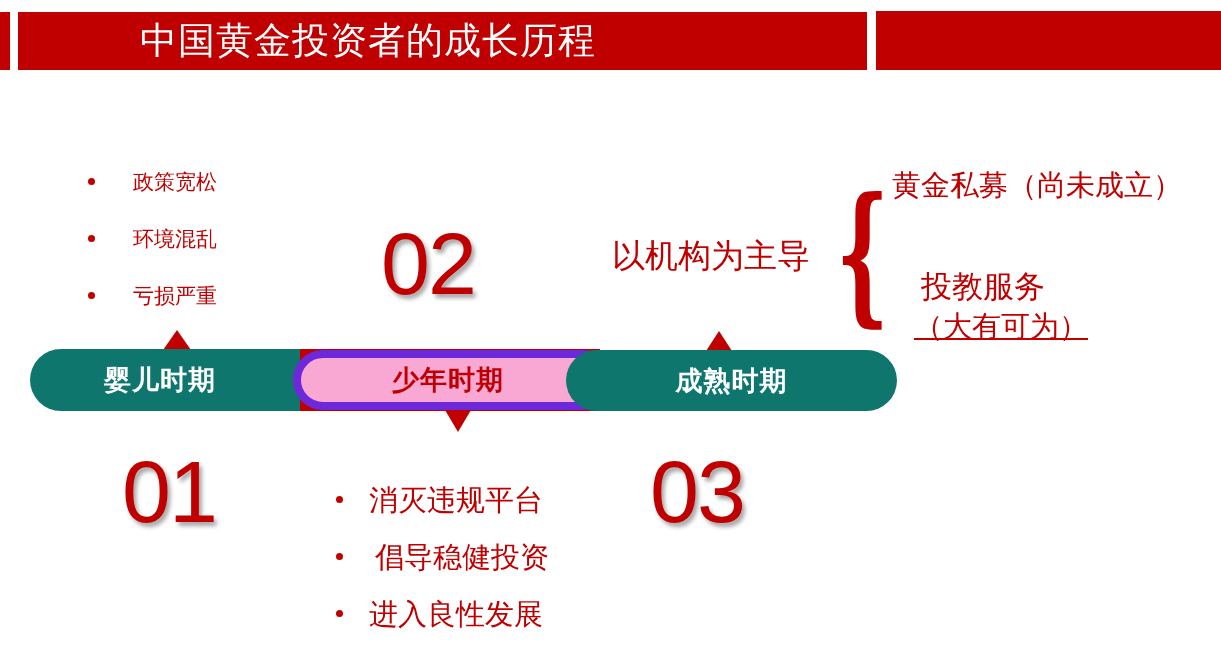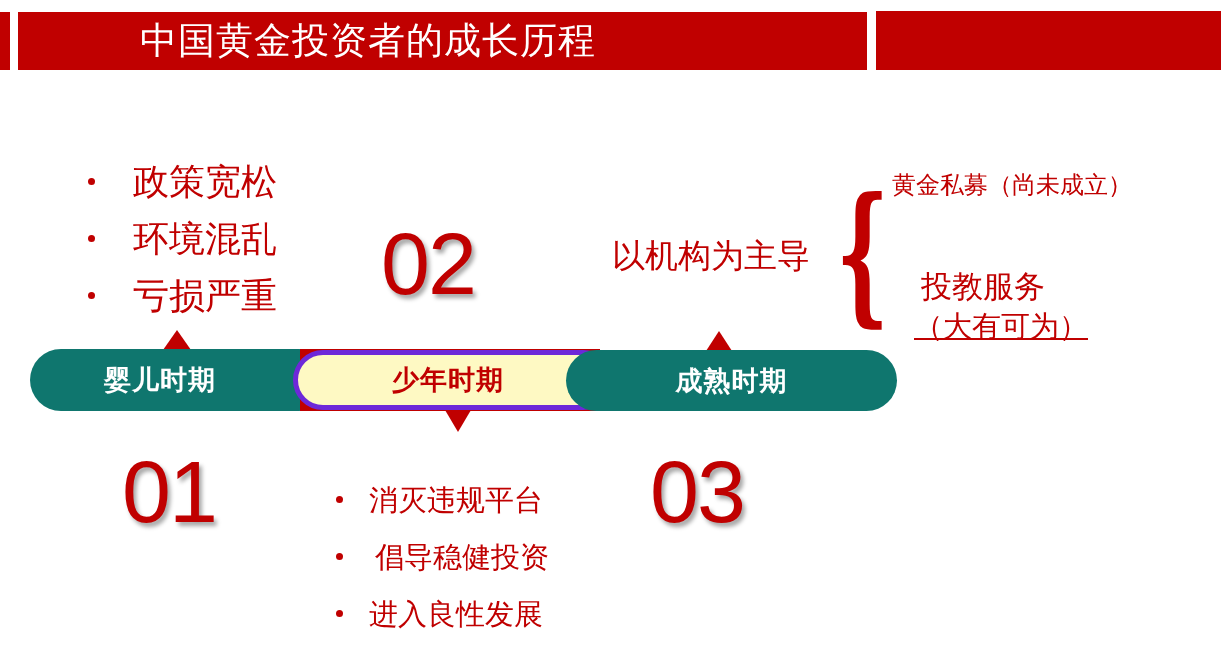--- a/index.html
+++ b/index.html
@@ -23,33 +23,33 @@
     position: absolute; font-family: "Liberation Sans", sans-serif; font-size: 88px;
     line-height: 88px; color: #c00000; text-shadow: 3px 4px 4px rgba(0,0,0,0.35);
     letter-spacing: -2px;
   }
   .pill {
     position: absolute; height: 62px; border-radius: 31px;
     display: flex; align-items: center; justify-content: center;
     font-size: 27px; font-weight: bold; letter-spacing: 1px;
   }
   .pill.red { background: #0f766e; color: #ffffff; }
-  .pill.white { background: #fef9c3; color: #c00000; border: 5px solid #6d28d9; box-sizing: border-box; }
+  .pill.white { background: #f9a8d4; color: #c00000; border: 8px solid #6d28d9; box-sizing: border-box; }
   .tri { position: absolute; width: 0; height: 0; }
   .txt { position: absolute; white-space: nowrap; color: #c00000; }
 </style>
 </head>
 <body>
 
 <div class="bar" style="left:0;top:12px;width:10px;height:58px;"></div>
 <div class="bar" style="left:18px;top:12px;width:849px;height:58px;"></div>
 <div class="bar" style="left:876px;top:11px;width:345px;height:59px;"></div>
 <div class="title">中国黄金投资者的成长历程</div>
 
-<ul class="bullet-list" style="left:88px;top:160px;font-size:36px;">
+<ul class="bullet-list" style="left:88px;top:160px;font-size:21px;">
   <li style="height:57px;line-height:44px;">
     <span class="dot" style="left:0;top:18px;"></span>
     <span style="margin-left:45px;">政策宽松</span>
   </li>
   <li style="height:57px;line-height:44px;">
     <span class="dot" style="left:0;top:18px;"></span>
     <span style="margin-left:45px;text-align:center;">环境混乱</span>
   </li>
   <li style="height:57px;line-height:44px;">
     <span class="dot" style="left:0;top:18px;"></span>
@@ -70,21 +70,21 @@
   <span style="margin-left:-10px;">少年时期</span>
 </div>
 <div class="tri" style="left:445px;top:410px;border-left:13px solid transparent;border-right:13px solid transparent;border-top:22px solid #c00000;"></div>
 <div class="tri" style="left:706px;top:331px;border-left:13px solid transparent;border-right:13px solid transparent;border-bottom:20px solid #c00000;"></div>
 <div class="pill red" style="left:566px;top:350px;width:331px;height:61px;">
   <span>成熟时期</span>
 </div>
 
 <div class="txt" style="left:612px;top:234px;font-size:33px;line-height:44px;font-family:Liberation Serif, serif;">以机构为主导</div>
 <div class="txt" style="left:836px;top:162px;font-size:150px;line-height:180px;font-weight:bold;font-family:'DejaVu Serif', serif;transform:scaleX(0.55);transform-origin:left top;">{</div>
-<div class="txt" style="left:892px;top:165px;font-size:24px;line-height:40px;">黄金私募（尚未成立）</div>
+<div class="txt" style="left:892px;top:165px;font-size:29px;line-height:40px;">黄金私募（尚未成立）</div>
 <div class="txt" style="left:921px;top:265px;font-size:31px;line-height:42px;">投教服务</div>
 <div class="txt" style="left:914px;top:306px;font-size:29px;line-height:40px;text-decoration:underline;">（大有可为）</div>
 
 <ul class="bullet-list" style="left:336px;top:478px;font-size:29px;">
   <li style="height:57px;line-height:44px;">
     <span class="dot" style="left:0;top:18px;"></span>
     <span style="margin-left:33px;">消灭违规平台</span>
   </li>
   <li style="height:57px;line-height:44px;">
     <span class="dot" style="left:0;top:18px;"></span>

